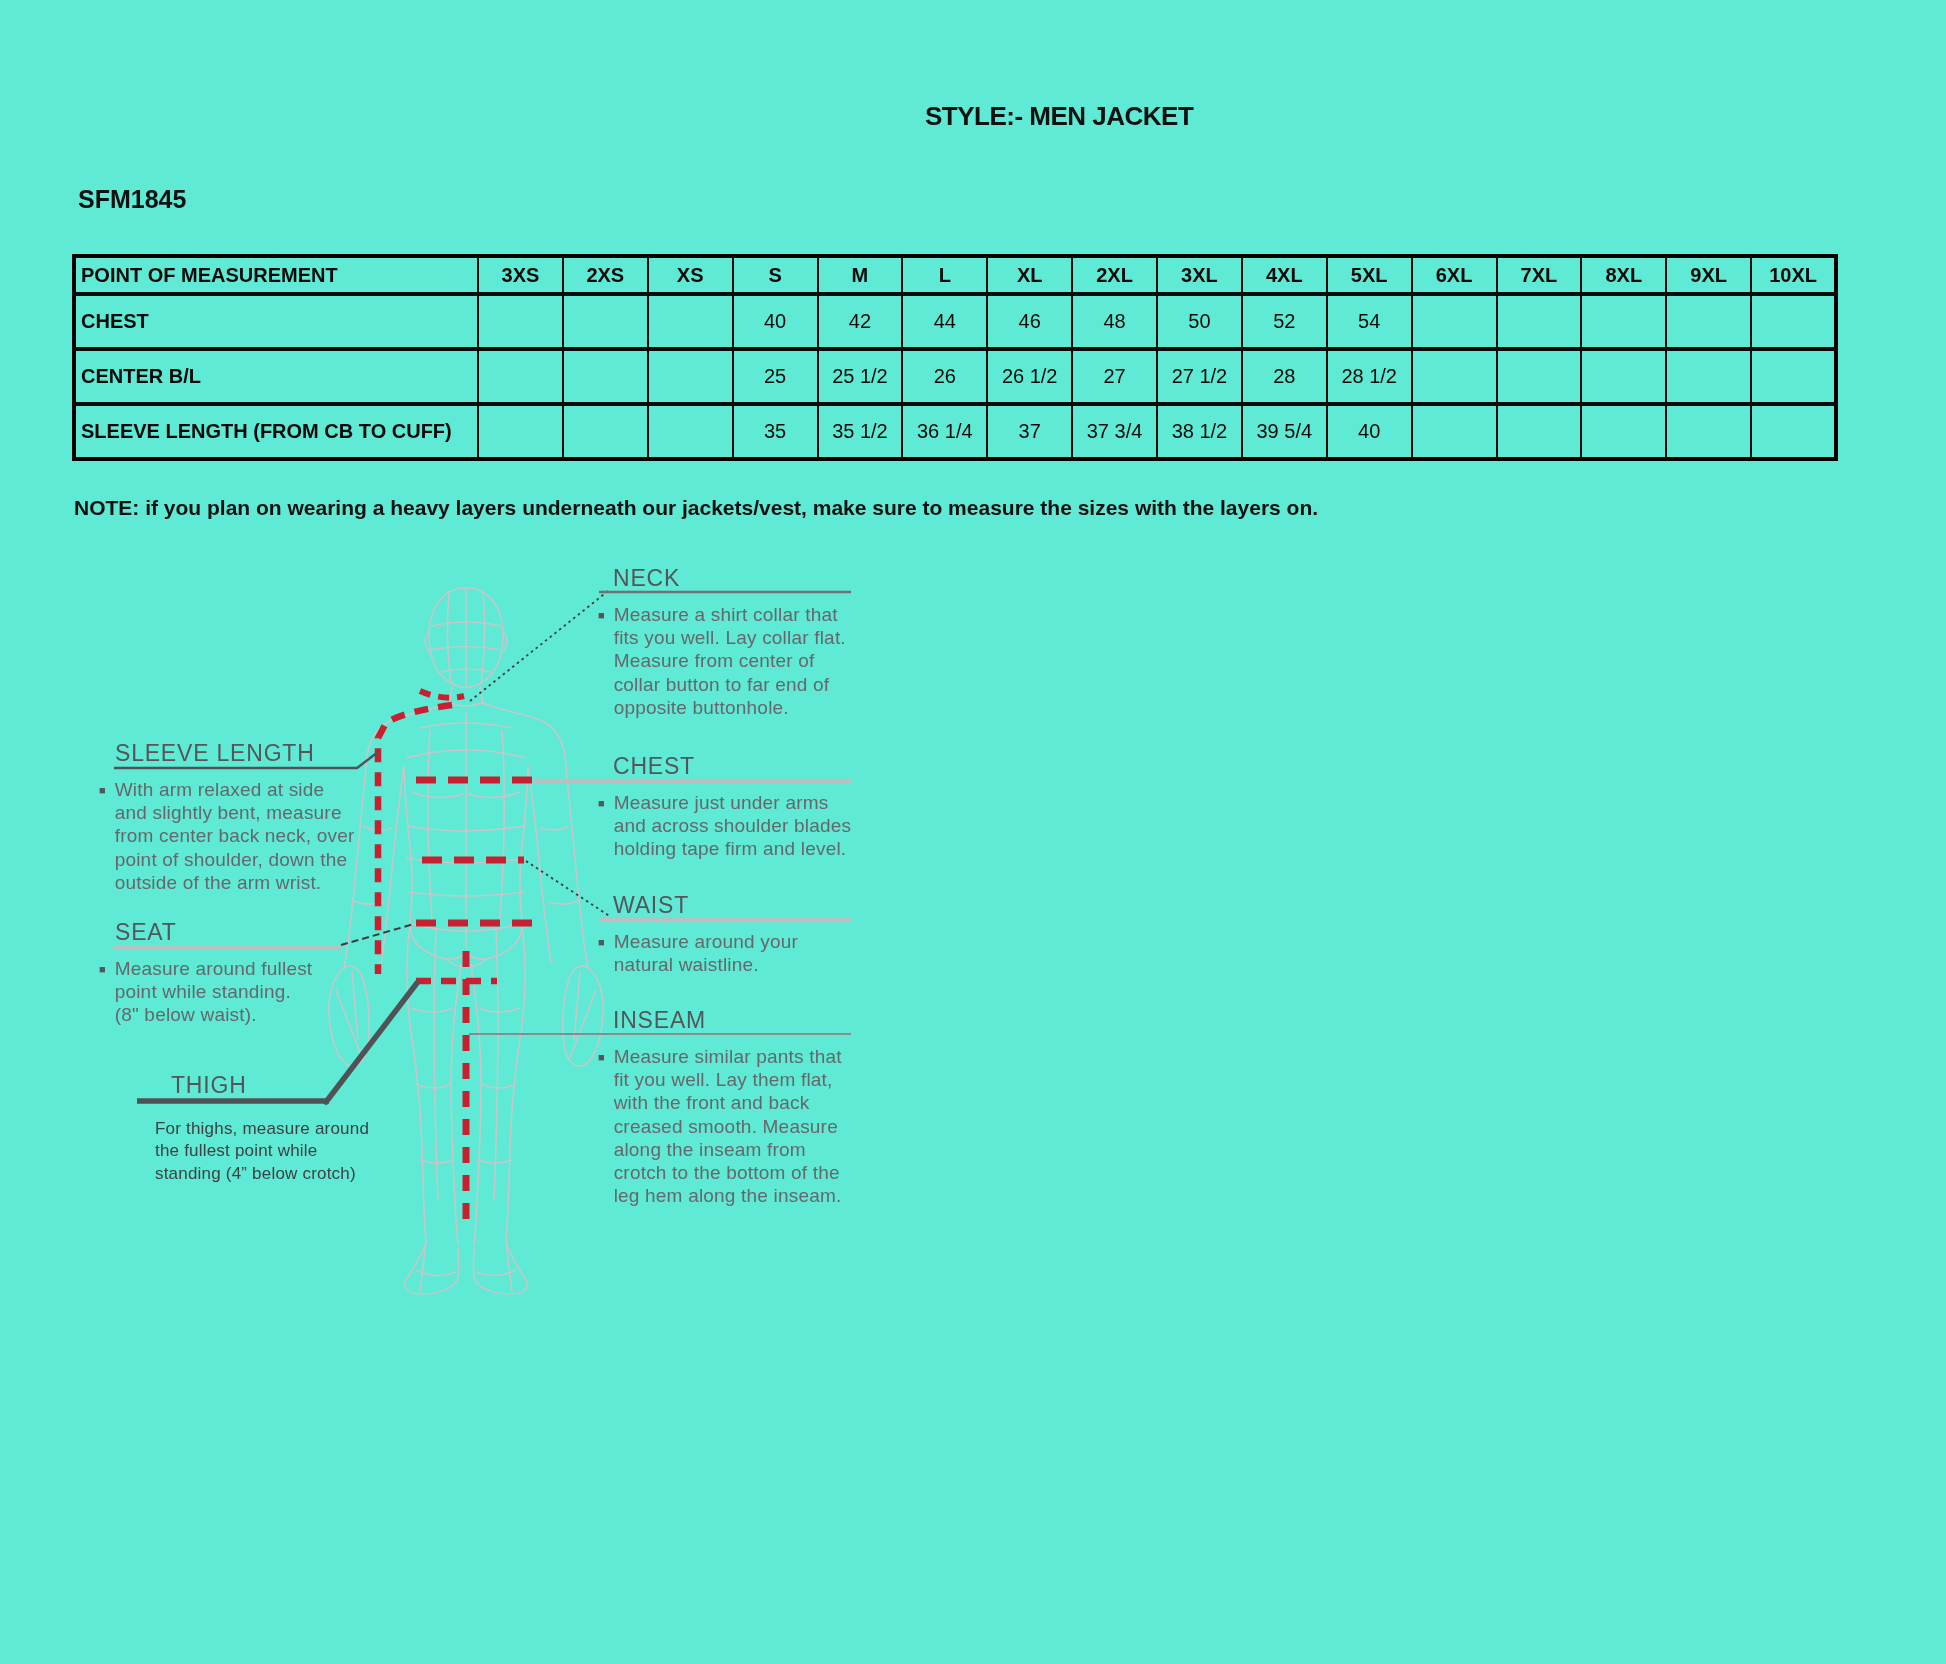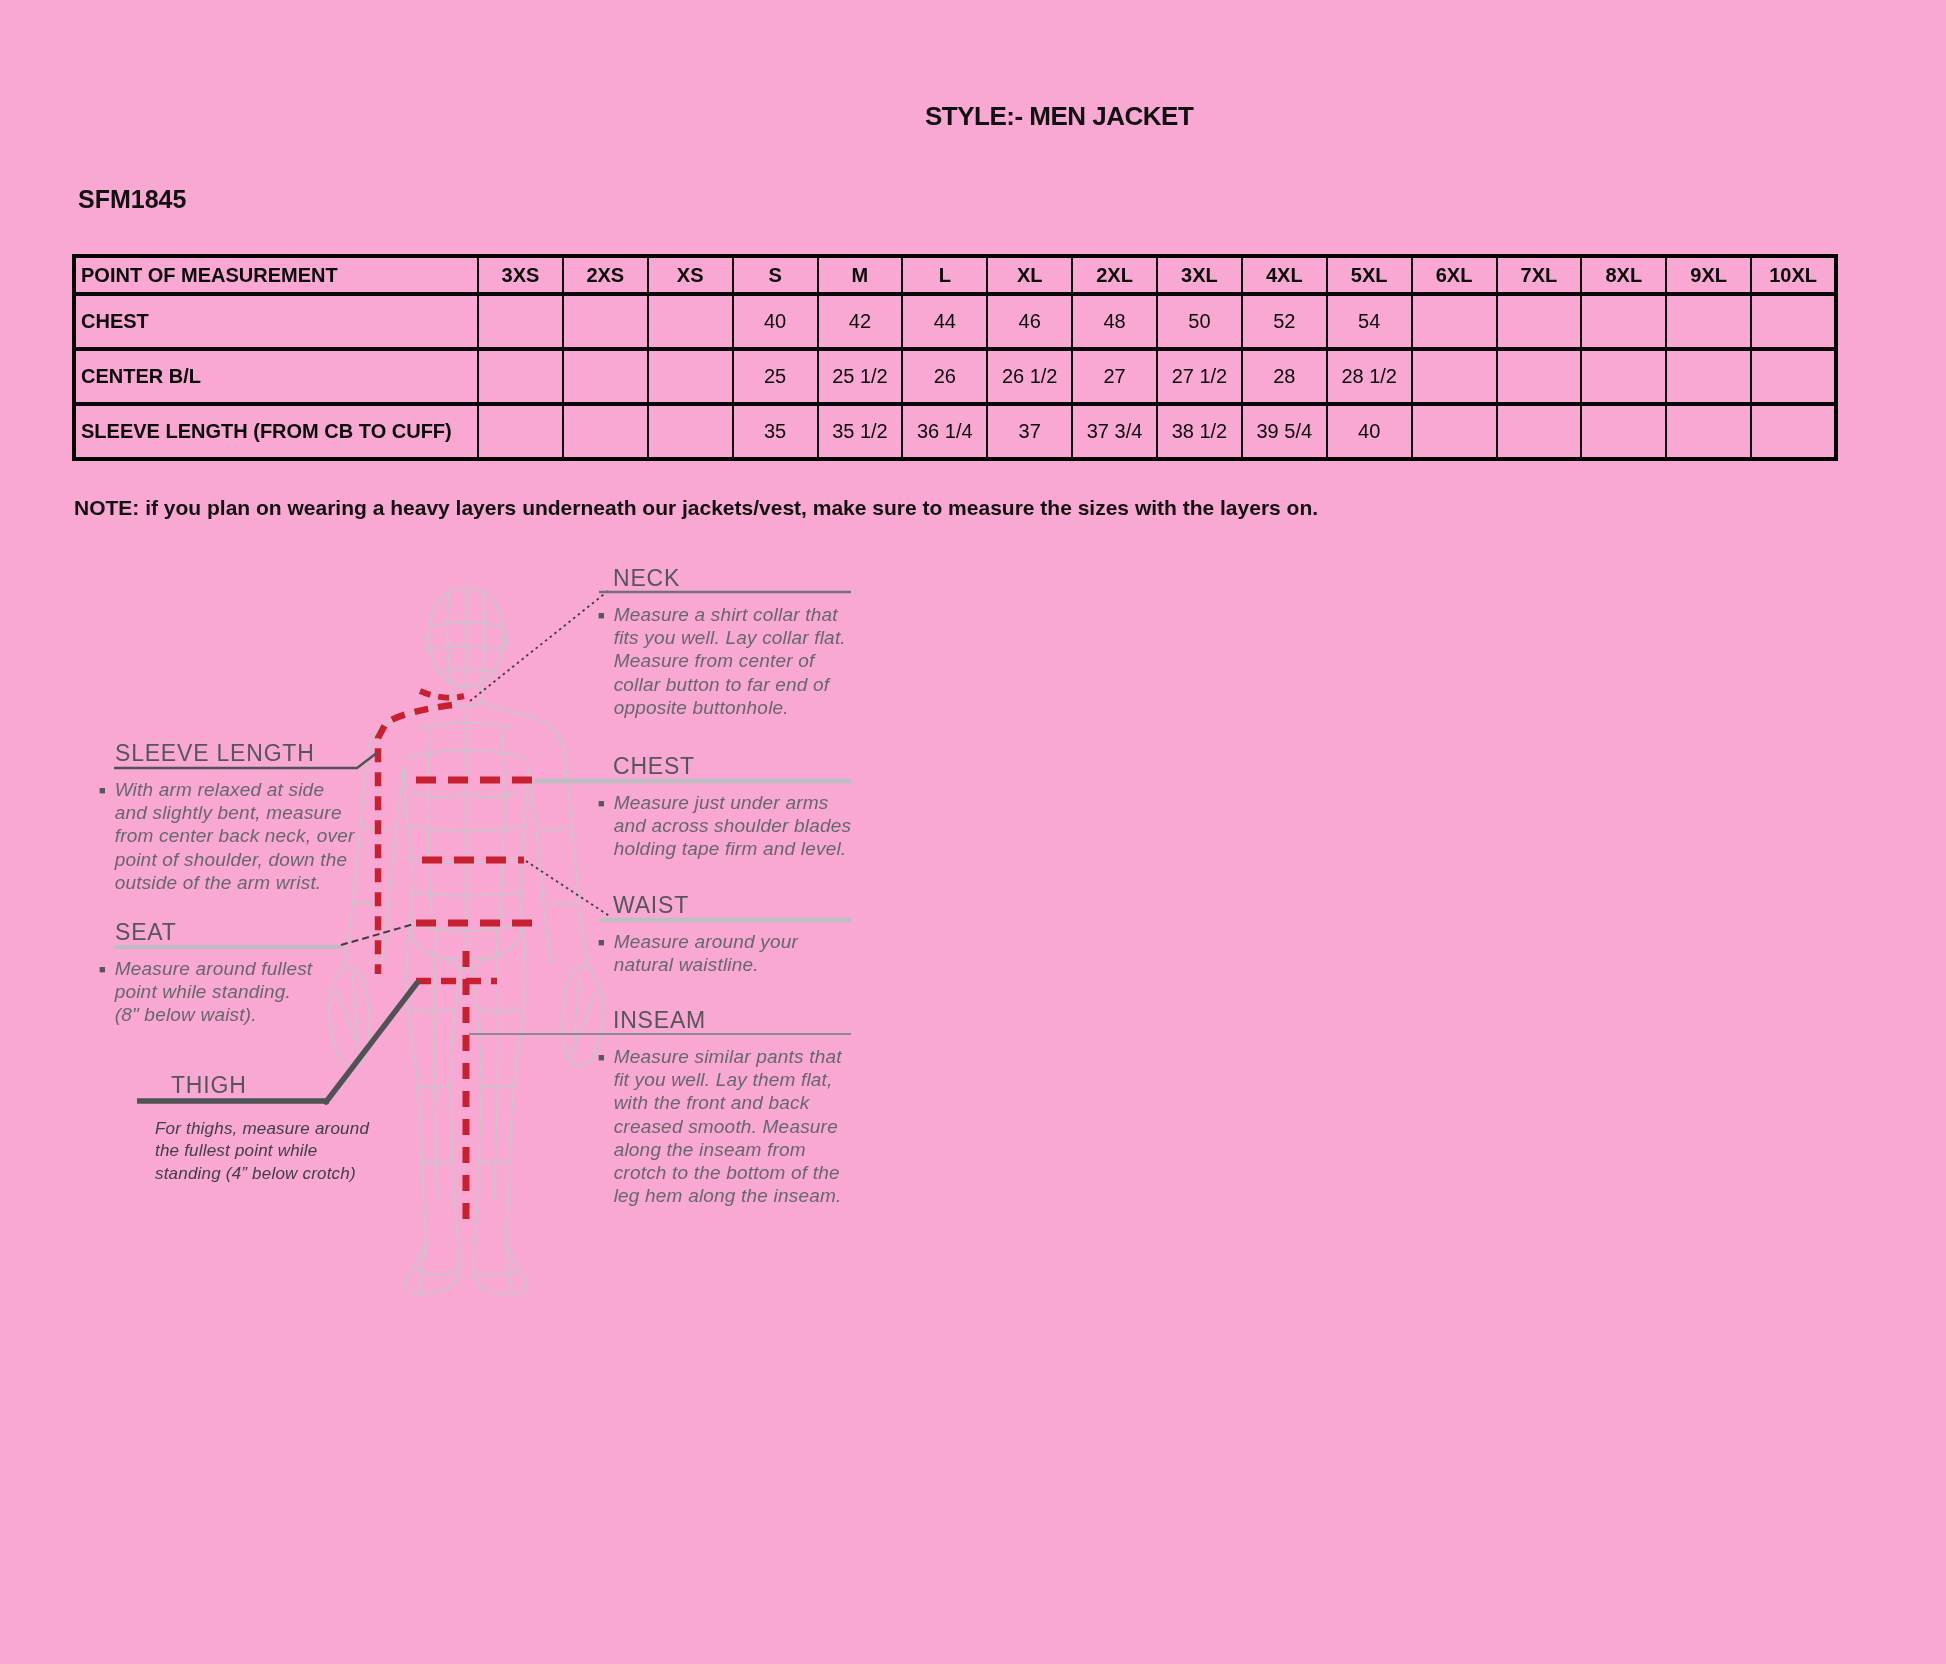--- a/index.html
+++ b/index.html
@@ -1,20 +1,20 @@
 <!DOCTYPE html>
 <html><head>
 <meta charset="utf-8">
 <style>
   * { margin:0; padding:0; box-sizing:border-box; }
   html,body { background:#ffffff; }
   .page {
     position:relative;
     width:1946px; height:1664px;
-    background:#f9a8d4;
+    background:#5eead4;
     font-family:"Liberation Sans", sans-serif;
     overflow:hidden;
   }
   .doc-title {
     position:absolute; left:925px; top:101px;
     font-size:26px; font-weight:bold; color:#111;
     letter-spacing:-0.5px; white-space:nowrap;
   }
   .style-code {
     position:absolute; left:78px; top:185px;
@@ -49,21 +49,21 @@
   .m-section { position:absolute; }
   .m-head {
     font-size:23px; color:#55565a; letter-spacing:0.8px;
     height:28px; white-space:nowrap;
   }
   .m-body {
     display:flex; gap:9px; margin-top:10px;
     font-size:19px; line-height:1.22; color:#66676b;
   }
   .bullet { font-size:11px; padding-top:6px; color:#55565a; }
-  .m-text { white-space:pre-line; letter-spacing:0.2px;font-style:italic; }
+  .m-text { white-space:pre-line; letter-spacing:0.2px; }
 
   .sec-neck   { left:598px; top:565px; width:300px; }
   .sec-chest  { left:598px; top:753px; width:300px; }
   .sec-waist  { left:598px; top:892px; width:300px; }
   .sec-inseam { left:598px; top:1007px; width:300px; }
   .sec-sleeve { left:99px;  top:740px; width:310px; }
   .sec-seat   { left:99px;  top:919px; width:310px; }
   .sec-thigh  { left:127px; top:1072px; width:330px;margin-left:28px; }
   .sec-neck .m-head, .sec-chest .m-head, .sec-waist .m-head, .sec-inseam .m-head { margin-left:15px; }
   .sec-sleeve .m-head, .sec-seat .m-head { margin-left:16px; }

